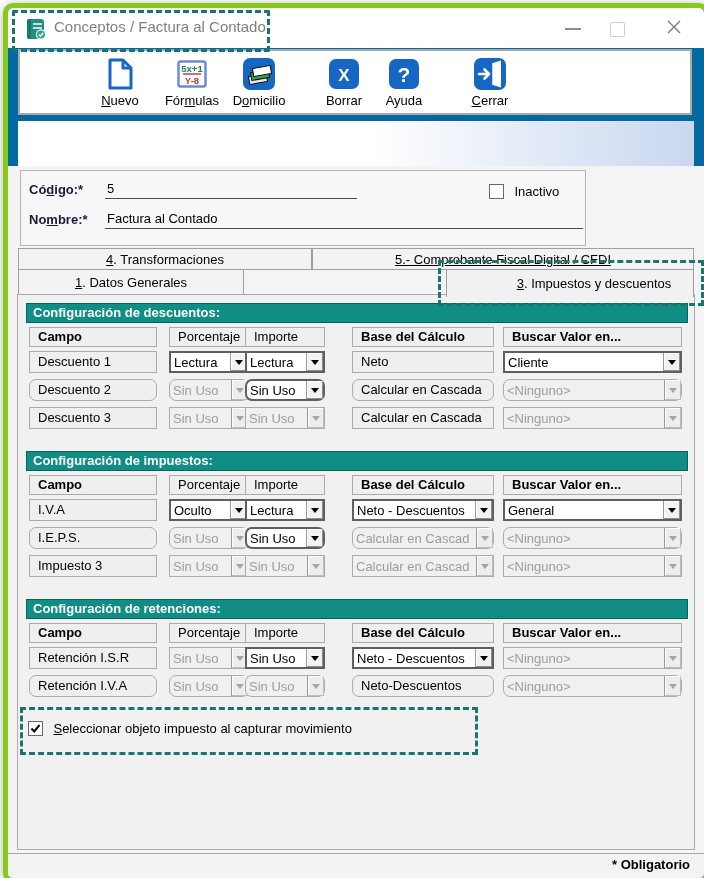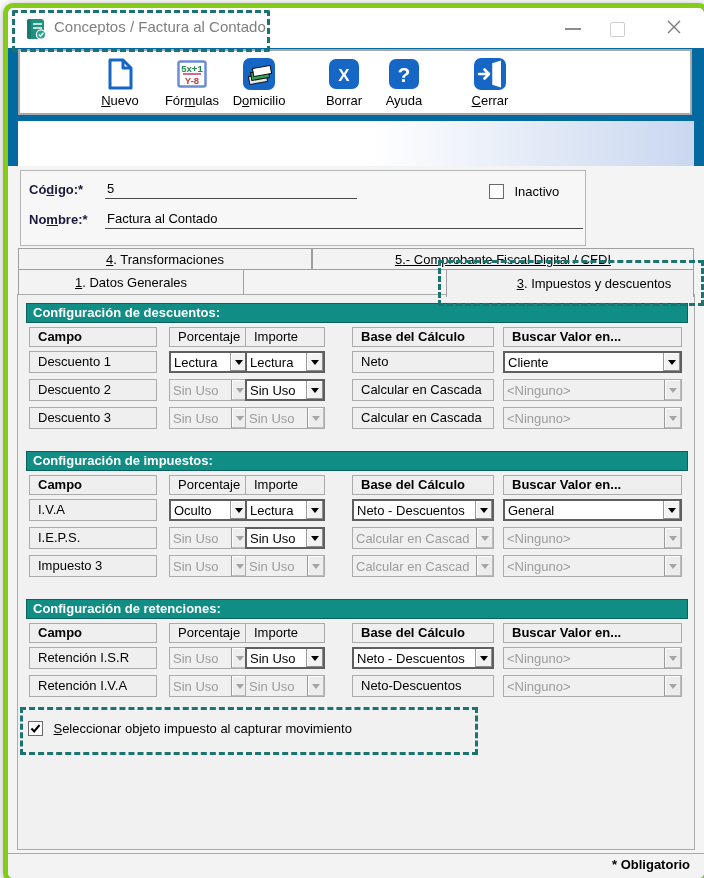--- a/index.html
+++ b/index.html
@@ -59,21 +59,21 @@
   .combo .btn{width:16px;background:#f2f2f2;border-left:1px solid #9a9a9a;display:flex;align-items:center;
     justify-content:center;box-shadow:inset -1px -1px 0 #8f8f8f,inset 1px 1px 0 #ffffff;}
   .arr{width:0;height:0;border-left:4px solid transparent;border-right:4px solid transparent;border-top:5px solid #000;}
   .combo.dis{background:#f0f0f0;border:1px solid #ababab;cursor:default;}
   .combo.dis .val{color:#9c9c9c;line-height:19px;}
   .combo.dis .btn{background:#ededed;box-shadow:inset -1px -1px 0 #bdbdbd,inset 1px 1px 0 #ffffff;}
   .combo.dis .arr{border-top-color:#a5a5a5;}
   
   .cc{left:3px;width:128px;} .cp{left:143px;width:80px;} .ci{left:219px;width:80px;}
   .cb2{left:326px;width:142px;} .cbu{left:477px;width:179px;}
-  .hh{top:24px;} .r0{top:48px;} .r1{top:76px;} .r2{top:104px;}
+  .hh{top:24px;} .r0{top:48px;} .r1{top:76px;border-radius:7px;} .r2{top:104px;}
   .s1{top:8px;height:140px;} .s2{top:156px;height:140px;} .s3{top:304px;height:112px;}
   
   .footchk{position:absolute;left:10px;top:424px;white-space:nowrap;cursor:pointer;}
   .footchk .cbl{font-size:13px;}
   
   .anno{position:absolute;border:3px dashed #1b7470;pointer-events:none;z-index:6;}
   .anno-title{left:4px;top:2px;width:252px;height:36px;border-radius:2px;}
   .anno-tab3{left:430px;top:252px;width:260px;height:40px;}
   .anno-foot{left:2px;top:412px;width:452px;height:42px;}
   

